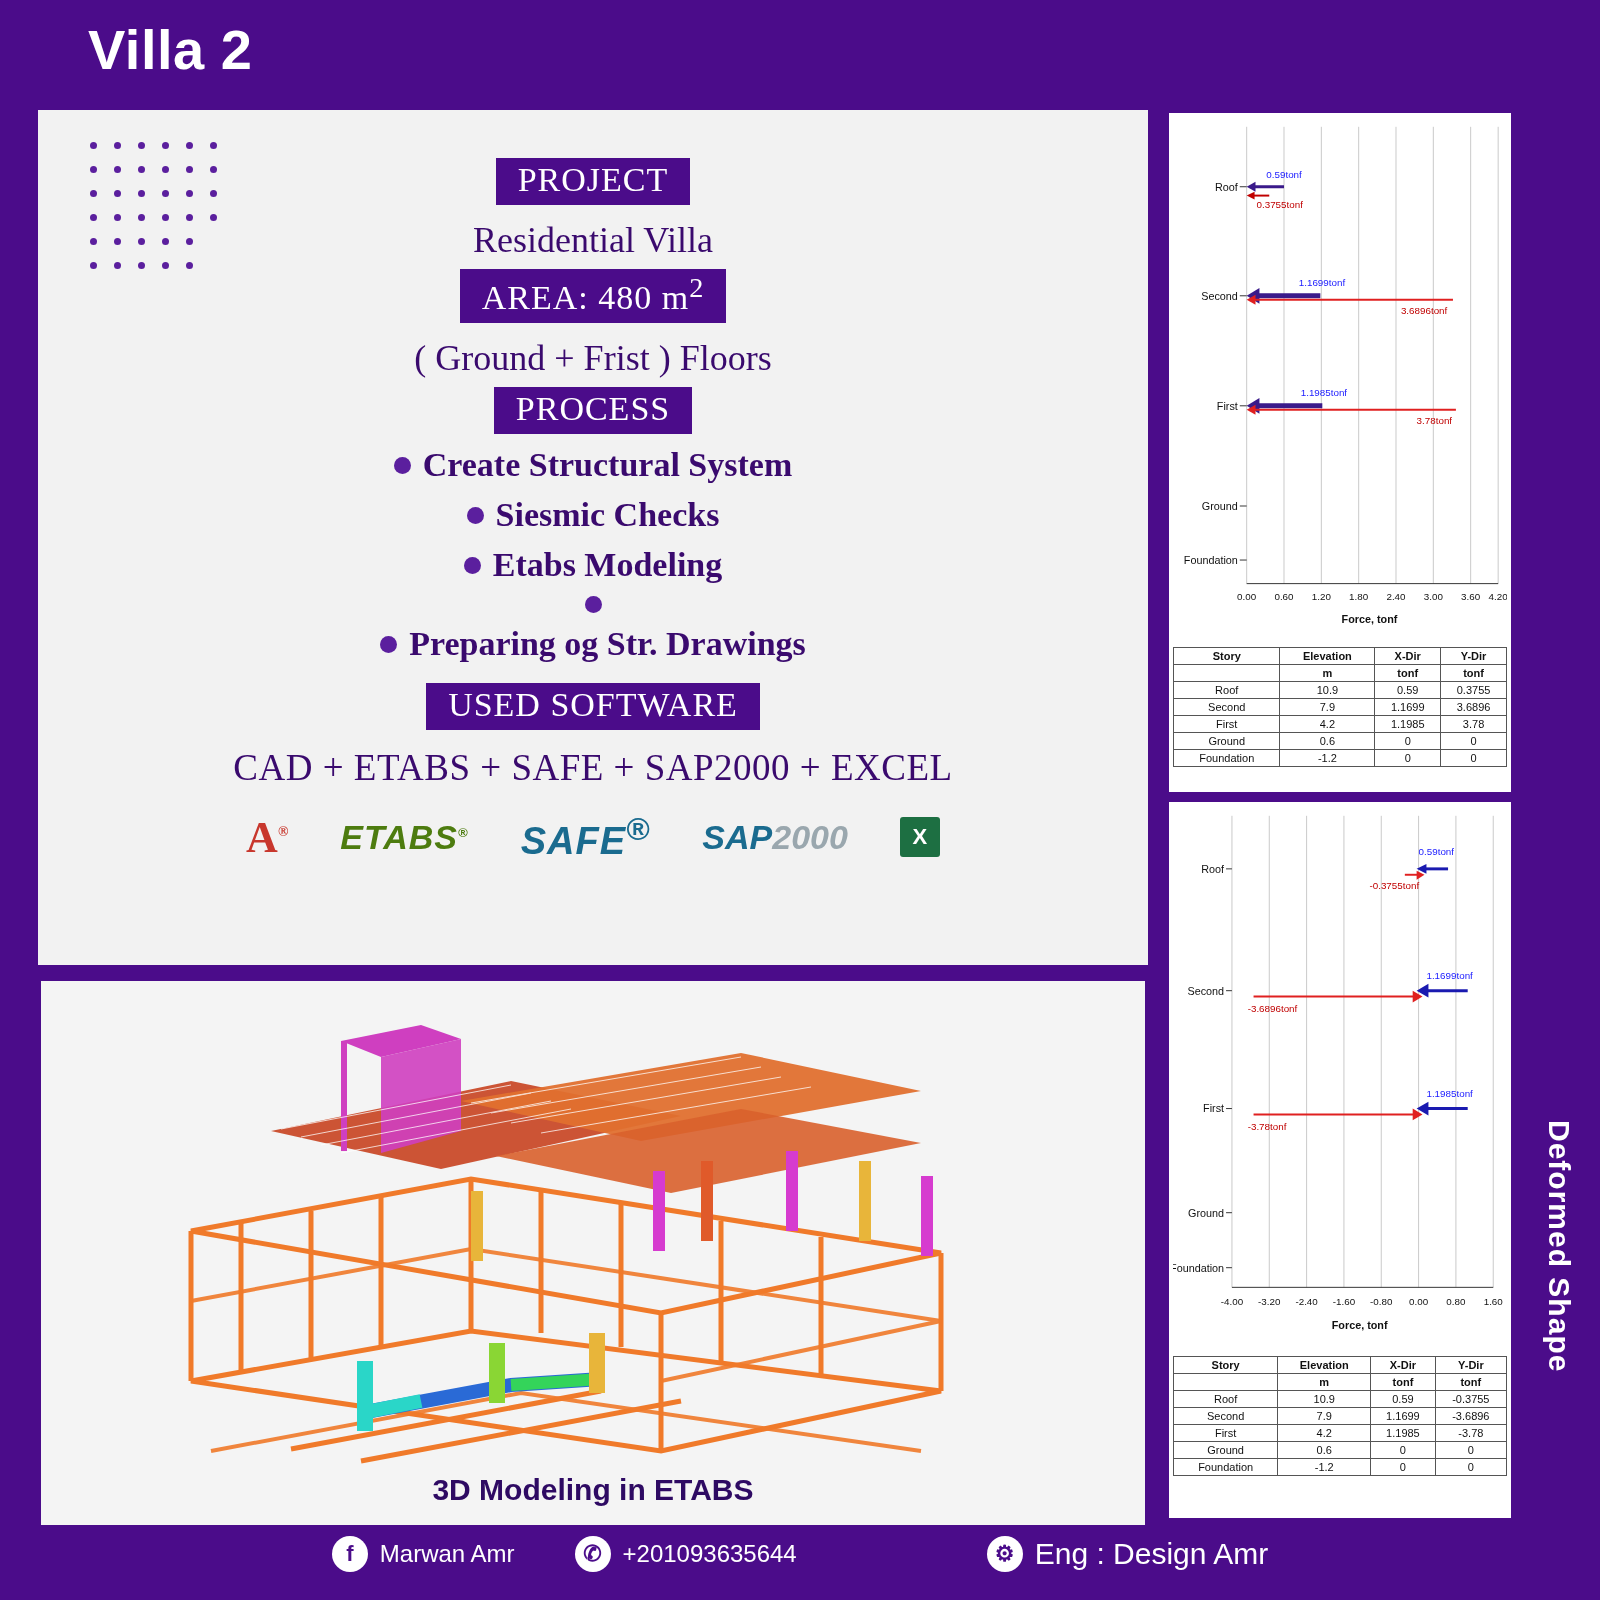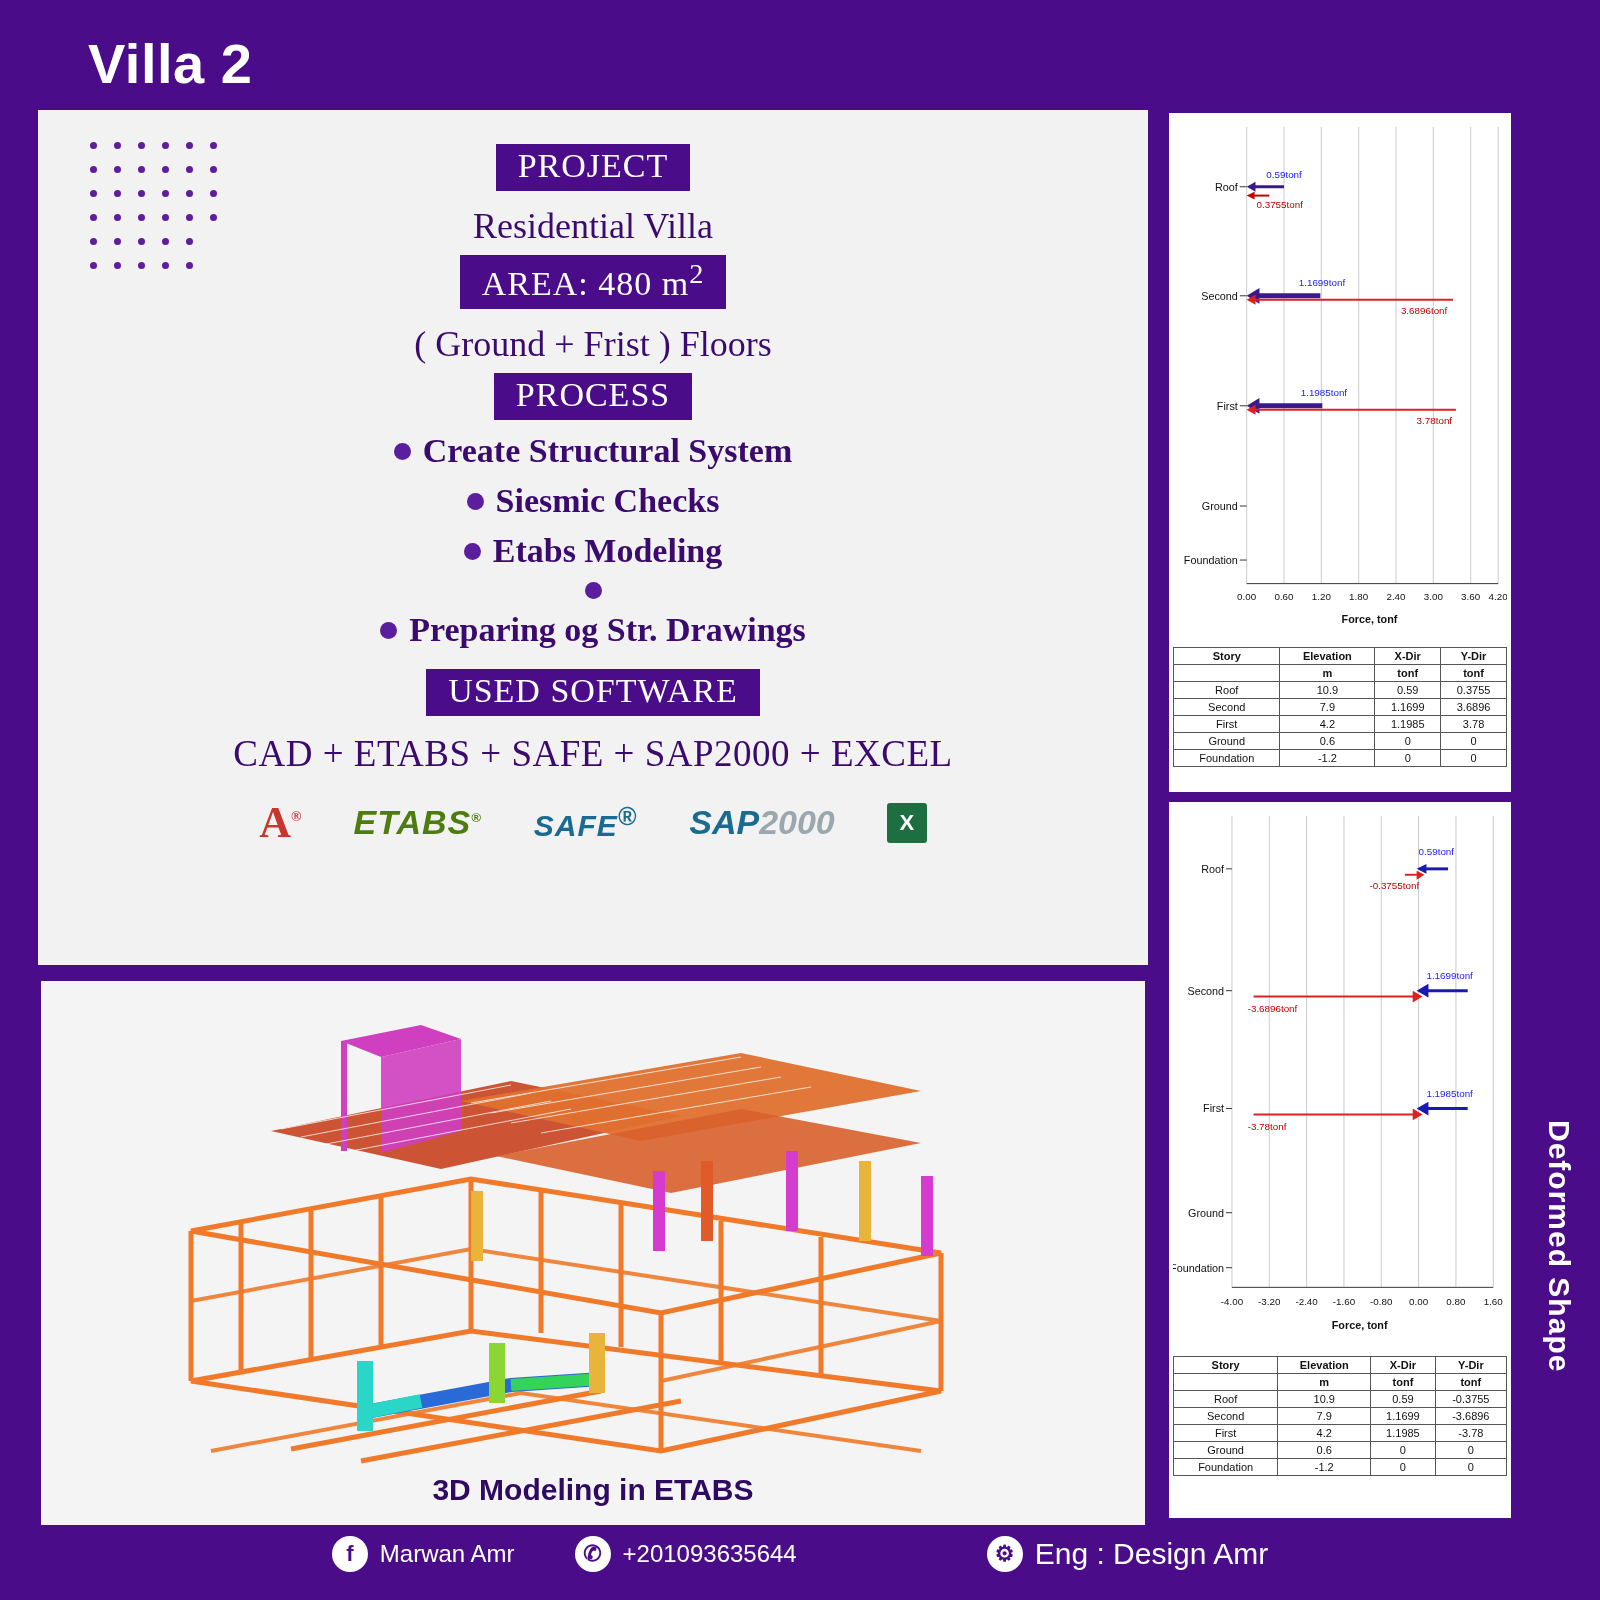--- a/index.html
+++ b/index.html
@@ -12,21 +12,21 @@
   }
   .poster {
     position:relative;
     width:1600px; height:1600px;
     background:#4b0c8a;
     padding:22px 26px 0 26px;
   }
   
   .header {
     height:88px;
-    display:flex; align-items:center;
+    display:flex; align-items:flex-start;
     padding-left:62px;
   }
   .title {
     color:#ffffff;
     font-size:56px;
     font-weight:bold;
     letter-spacing:0.5px;
     line-height:1;
     padding-bottom:4px;
   }
@@ -35,21 +35,21 @@
     position:relative;
     width:1548px;
     height:1418px;
   }
   
   .info-panel {
     position:absolute;
     left:12px; top:0;
     width:1110px; height:855px;
     background:#f2f2f2;
-    padding:26px 30px;
+    padding:40px 30px;
   }
   .dots {
     position:absolute;
     left:52px; top:32px;
     width:140px; height:140px;
   }
   .dots i {
     position:absolute;
     width:7px; height:7px;
     border-radius:50%;
@@ -107,21 +107,21 @@
     font-family:"Liberation Serif", serif;
     position:relative;
   }
   .logo-autocad sup { font-size:14px; }
   .logo-etabs {
     color:#4d7c0f; font-size:34px; font-weight:bold;
     font-style:italic; letter-spacing:1px;
   }
   .logo-etabs sup { font-size:13px; }
   .logo-safe {
-    color:#1a6b8f; font-size:30px; font-weight:bold;
+    color:#1a6b8f; font-size:38px; font-weight:bold;
     font-style:italic; letter-spacing:1px;
   }
   .logo-sap { font-size:34px; font-weight:bold; font-style:italic; }
   .logo-sap .a { color:#1a6b8f; }
   .logo-sap .b { color:#9aa7ae; }
   .logo-excel {
     width:40px; height:40px; background:#1d6f42;
     color:#fff; font-size:22px; font-weight:bold;
     display:flex; align-items:center; justify-content:center;
     border-radius:3px;

